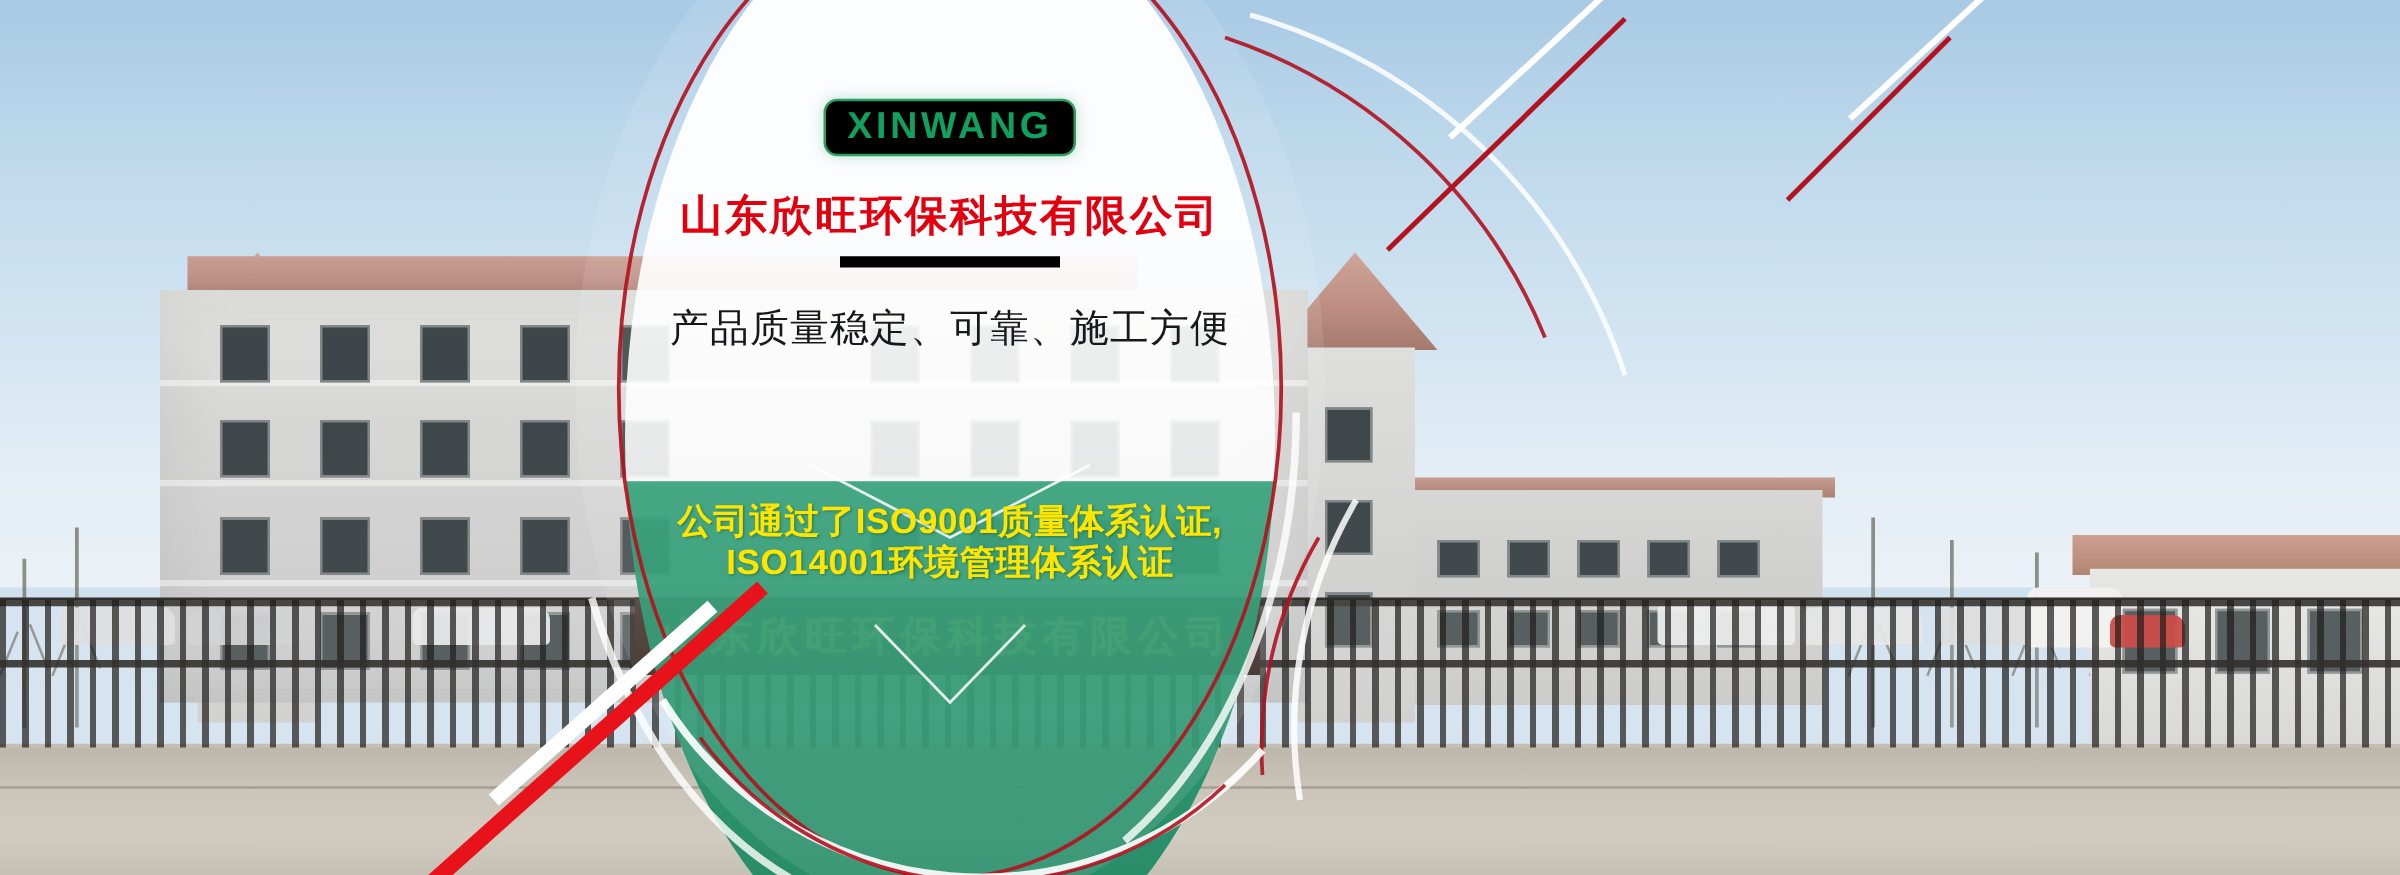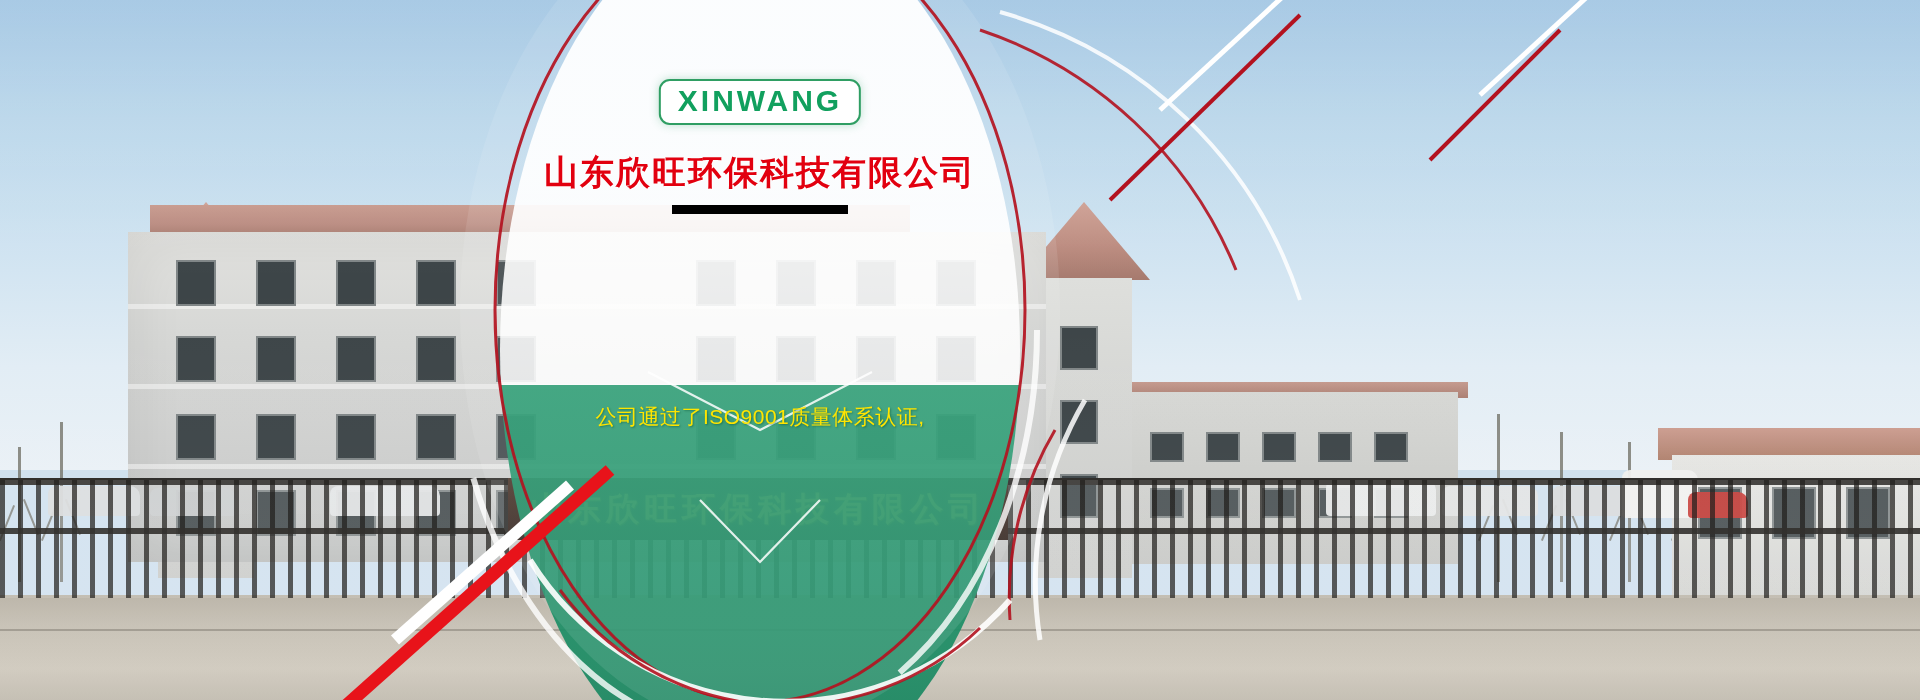--- a/index.html
+++ b/index.html
@@ -144,21 +144,21 @@
   
   .content{
     position:absolute;left:500px;top:0;width:520px;height:700px;
     text-align:center;
   }
 
   .badge{
     position:absolute;left:50%;top:79px;transform:translateX(-50%);
     display:inline-block;
     padding:5px 17px 7px 17px;
-    background:#ffffff;
+    background:#000000;
     border:2px solid #2f9e63;
     border-radius:11px;
     box-shadow:0 0 10px rgba(47,158,99,.30);
   }
   .badge-text{
     font-size:30px;font-weight:bold;letter-spacing:3px;
     color:#11a05e;line-height:1;
     font-family:"Liberation Sans","DejaVu Sans",sans-serif;
   }
 
@@ -189,21 +189,21 @@
     color:#ffe500;
     text-shadow:
       2px 0 0 #c01010, -2px 0 0 #c01010, 0 2px 0 #c01010, 0 -2px 0 #c01010,
       2px 2px 0 #c01010, -2px 2px 0 #c01010, 2px -2px 0 #c01010, -2px -2px 0 #c01010,
       3px 4px 4px rgba(0,0,0,.28);
   }
 
   .iso{
     position:absolute;left:50%;top:400px;transform:translateX(-50%);
     width:480px;
-    font-size:21px;font-weight:normal;line-height:33px;letter-spacing:.5px;
+    font-size:28px;font-weight:bold;line-height:33px;letter-spacing:.5px;
     color:#ffe500;
     text-shadow:1px 1px 2px rgba(0,70,40,.45);
   }
 </style>
 </head>
 <body>
 
 <div class="stage">
 
   <div class="photo">
@@ -355,28 +355,30 @@
   <div class="content">
 
     <div class="badge">
       <span class="badge-text">XINWANG</span>
     </div>
 
     <div class="company">山东欣旺环保科技有限公司</div>
 
     <div class="divider"></div>
 
+    <div class="subtitle">产品质量稳定、可靠、施工方便</div>
 
 
     <svg class="chev-topwrap" width="520" height="70" viewBox="0 0 520 70" style="position:absolute;left:0;top:368px;">
       <polyline points="148,4 260,62 372,4" fill="none" stroke="#ffffff" stroke-width="2.2" opacity="0.85"></polyline>
     </svg>
 
     <div class="iso">
       <div>公司通过了ISO9001质量体系认证,</div>
+      <div>ISO14001环境管理体系认证</div>
     </div>
 
     <svg class="chev-bottomwrap" width="520" height="80" viewBox="0 0 520 80" style="position:absolute;left:0;top:496px;">
       <polyline points="200,4 260,66 320,4" fill="none" stroke="#ffffff" stroke-width="2.2" opacity="0.85"></polyline>
     </svg>
 
   </div>
 
 </div>
 

